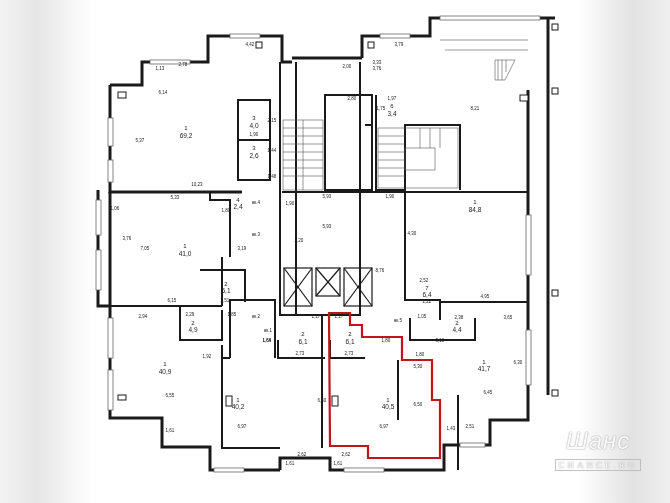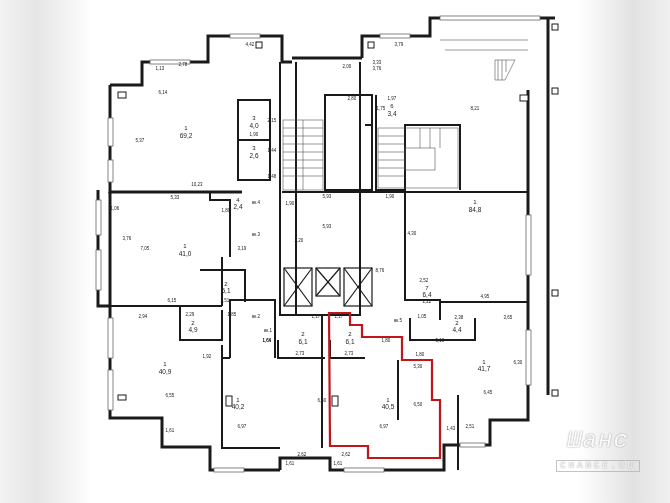--- a/index.html
+++ b/index.html
@@ -19,22 +19,22 @@
     .plan { position: absolute; left: 0; top: 0; }
     .plan text { font-family: "Liberation Sans", sans-serif; fill: #222; }
     .dim { font-size: 4.5px; }
     .rn { font-size: 6px; }
     .ra { font-size: 6.5px; }
     .watermark {
       position: absolute; left: 538px; top: 428px; width: 120px; height: 50px;
       text-align: center; color: rgba(255,255,255,0.95);
       text-shadow: 0 0 1px #999, 0 0 2px #bbb;
     }
-    .wm-logo { font-family: Liberation Mono, monospace; font-style: italic; font-size: 24px; letter-spacing: 1px; line-height: 26px; }
-    .wm-sub { font-family: Liberation Mono, monospace; font-size: 9px; letter-spacing: 3px; border: 1px solid rgba(180,180,180,0.8); display: inline-block; padding: 0 3px; text-align: right; }
+    .wm-logo { font-family: Liberation Sans, sans-serif; font-style: italic; font-size: 24px; letter-spacing: 1px; line-height: 26px; }
+    .wm-sub { font-family: Liberation Serif, serif; font-size: 9px; letter-spacing: 3px; border: 1px solid rgba(180,180,180,0.8); display: inline-block; padding: 0 3px; text-align: right; }
   </style>
 </head>
 <body>
 
 <div class="blur-left"></div>
 <div class="blur-right"></div>
 
 <svg class="plan" width="670" height="503" viewBox="0 0 670 503" xmlns="http://www.w3.org/2000/svg">
   <g fill="none" stroke="#1a1a1a" stroke-width="3">
 

